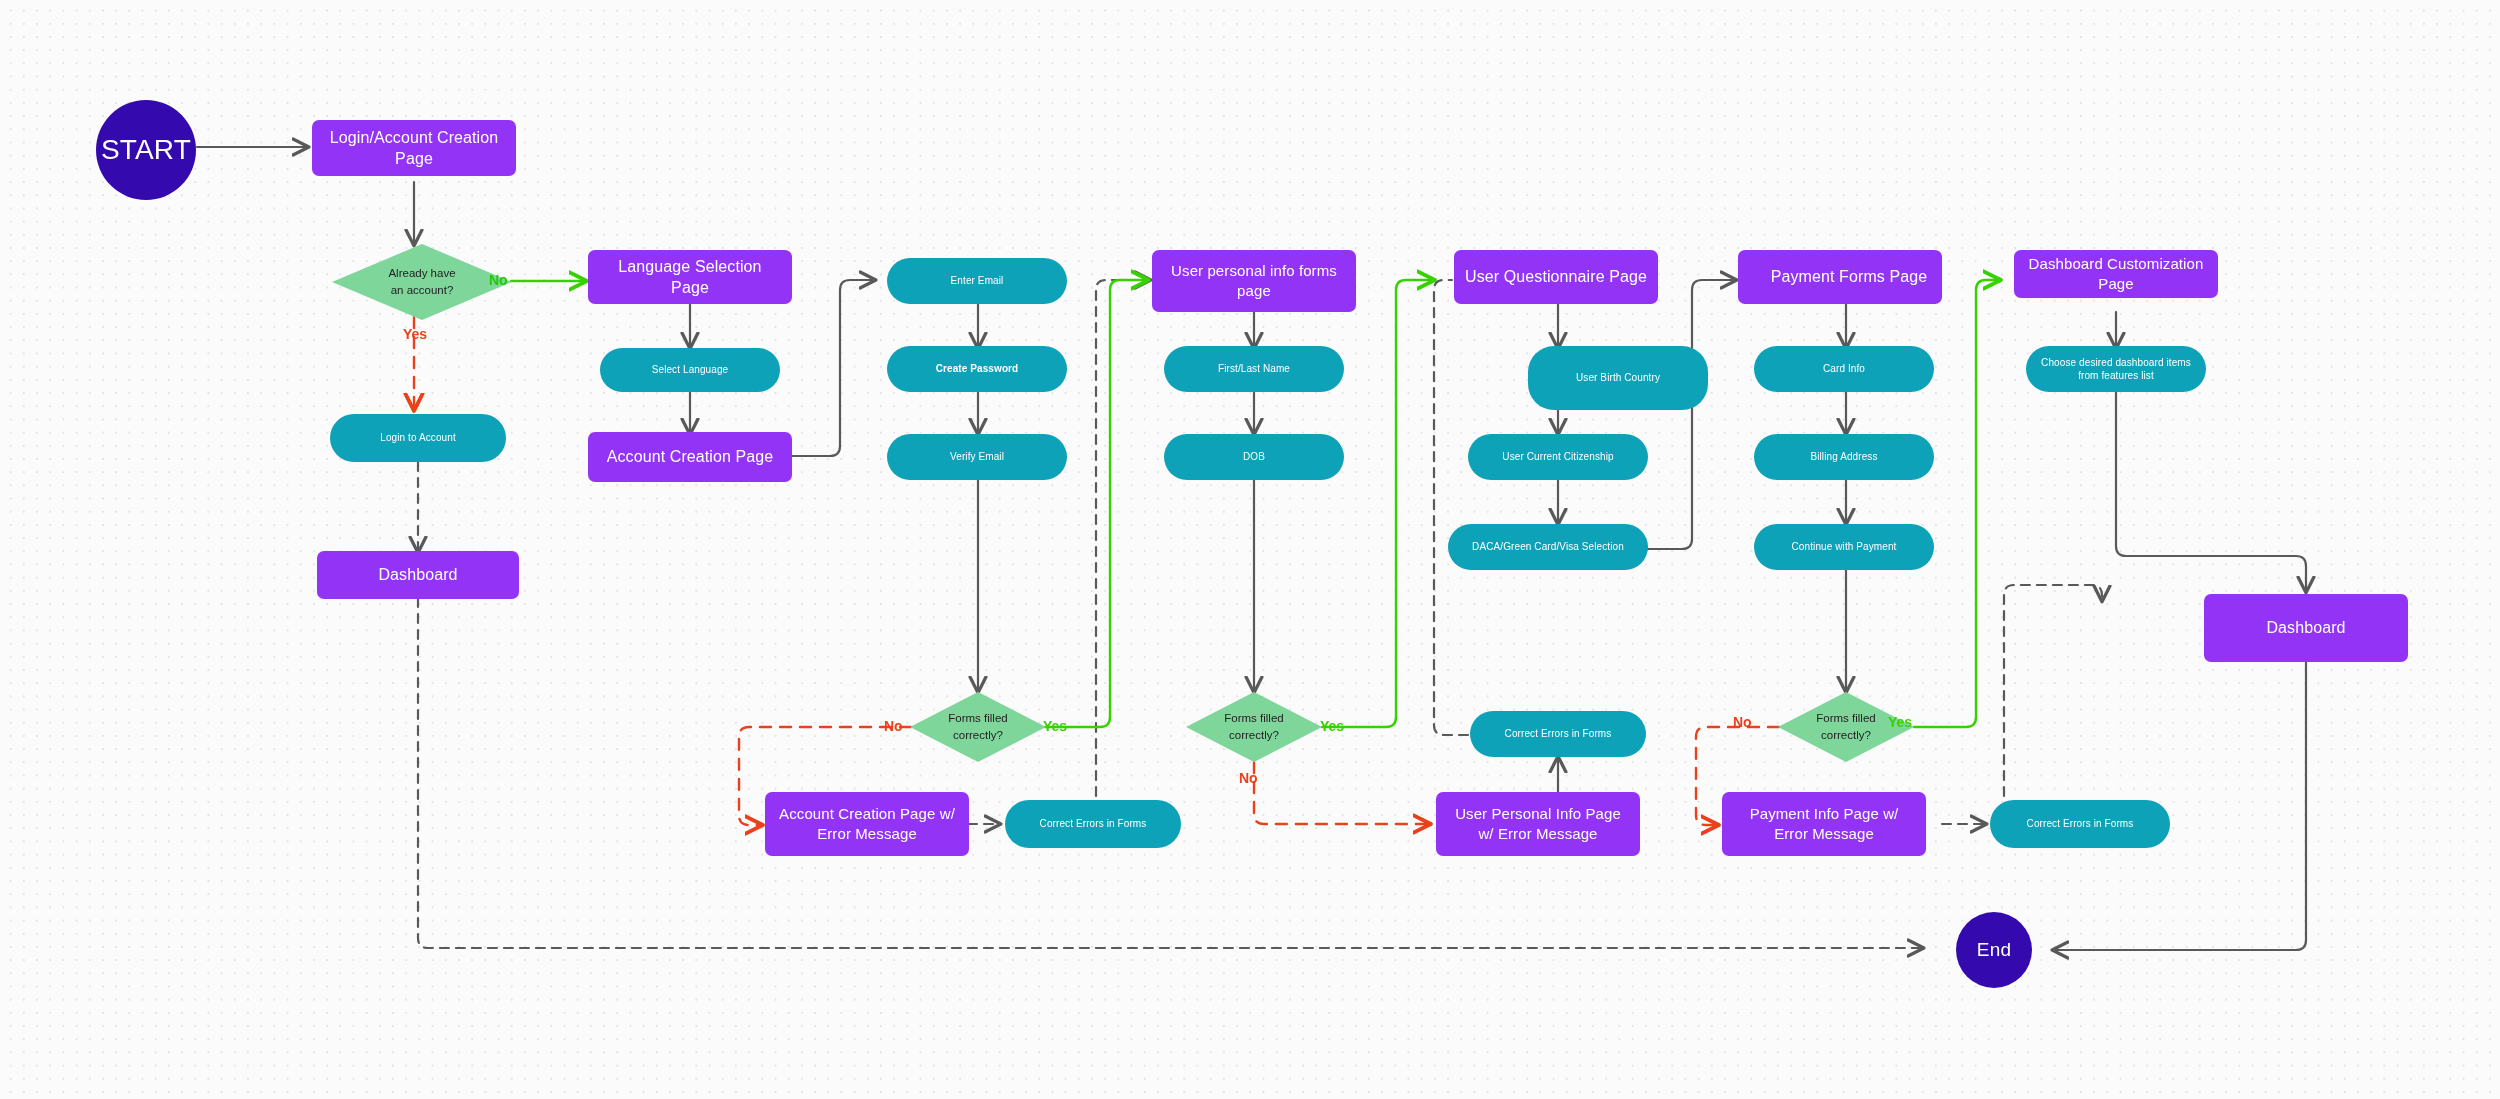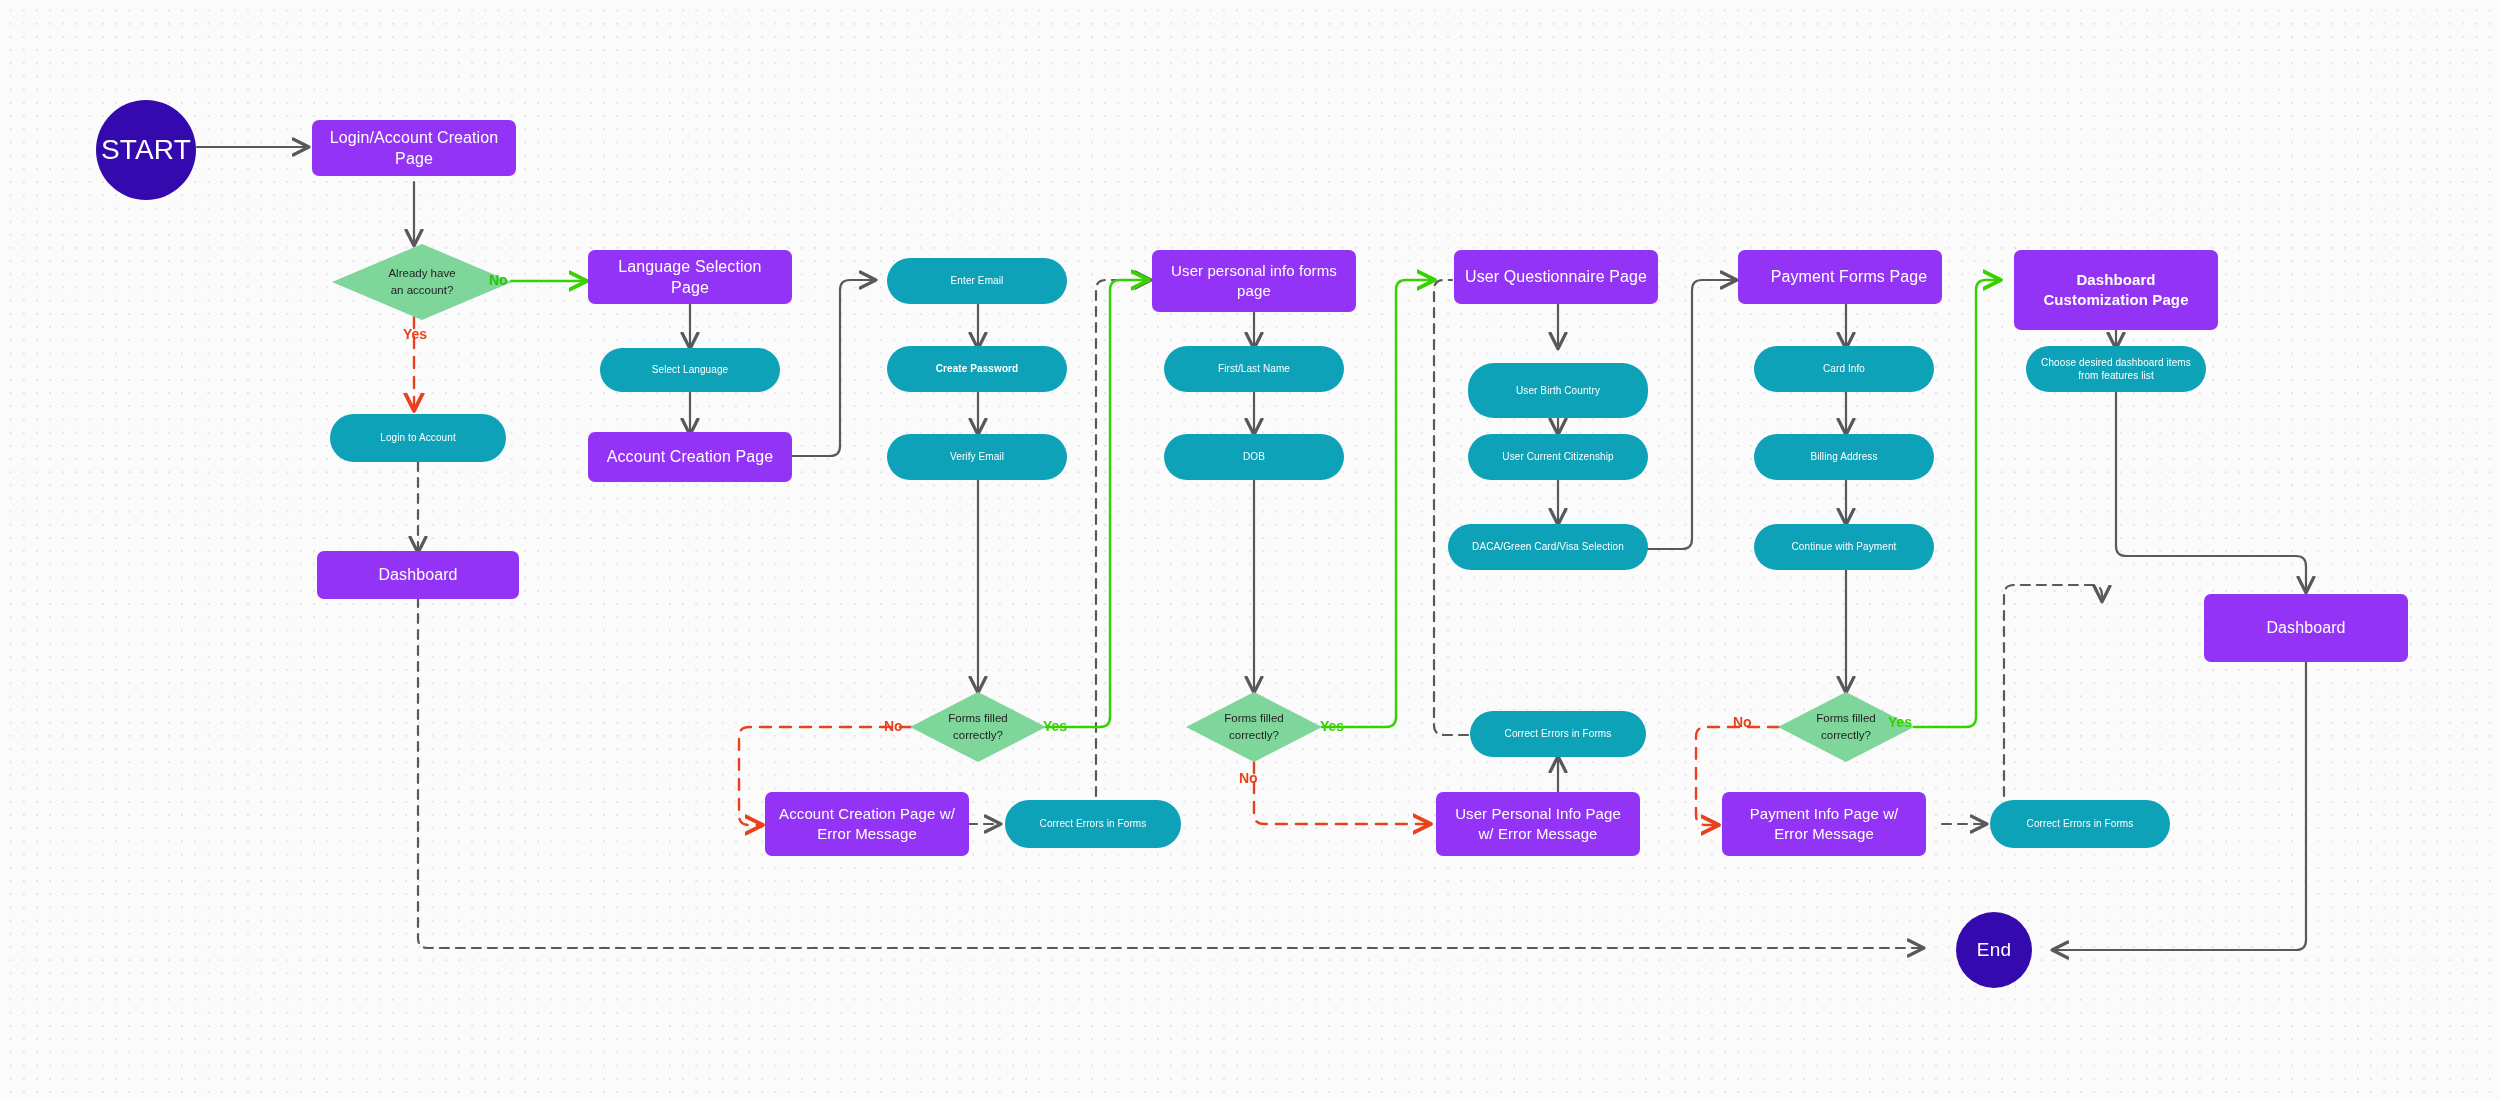--- a/index.html
+++ b/index.html
@@ -278,21 +278,21 @@
   </div>
 
   <div class="node step" style="left:1470px; top:711px; width:176px; height:46px;">
     <span>Correct Errors in Forms</span>
   </div>
 
   <div class="node page" style="left:1454px; top:250px; width:204px; height:54px;">
     <span>User Questionnaire Page</span>
   </div>
 
-  <div class="node step" style="left:1468px; top:346px; width:180px; height:55px;margin-top:17px;">
+  <div class="node step" style="left:1528px; top:346px; width:180px; height:64px;">
     <span>User Birth Country</span>
   </div>
 
   <div class="node step" style="left:1468px; top:434px; width:180px; height:46px;">
     <span>User Current Citizenship</span>
   </div>
 
   <div class="node step" style="left:1448px; top:524px; width:200px; height:46px;">
     <span>DACA/Green Card/Visa Selection</span>
   </div>
@@ -320,21 +320,21 @@
   </div>
 
   <div class="node page small" style="left:1722px; top:792px; width:204px; height:64px;">
     <span>Payment Info Page w/ Error Message</span>
   </div>
 
   <div class="node step" style="left:1990px; top:800px; width:180px; height:48px;">
     <span>Correct Errors in Forms</span>
   </div>
 
-  <div class="node page small" style="left:2014px; top:250px; width:204px; height:80px;font-weight:bold;">
+  <div class="node page small" style="left:2014px; top:250px; width:204px; height:48px;">
     <span>Dashboard Customization Page</span>
   </div>
 
   <div class="node step" style="left:2026px; top:346px; width:180px; height:46px;">
     <span>Choose desired dashboard items from features list</span>
   </div>
 
   <div class="node page" style="left:2204px; top:594px; width:204px; height:68px;">
     <span>Dashboard</span>
   </div>

